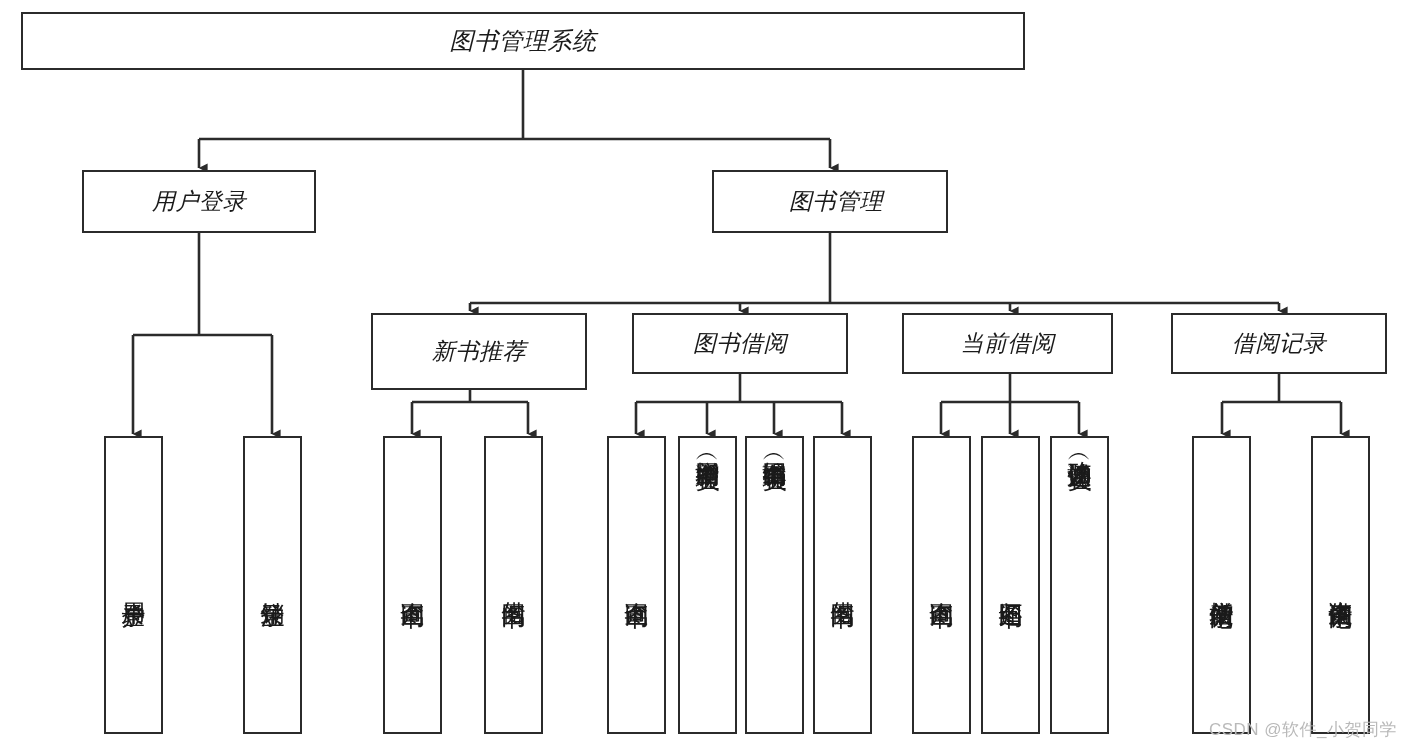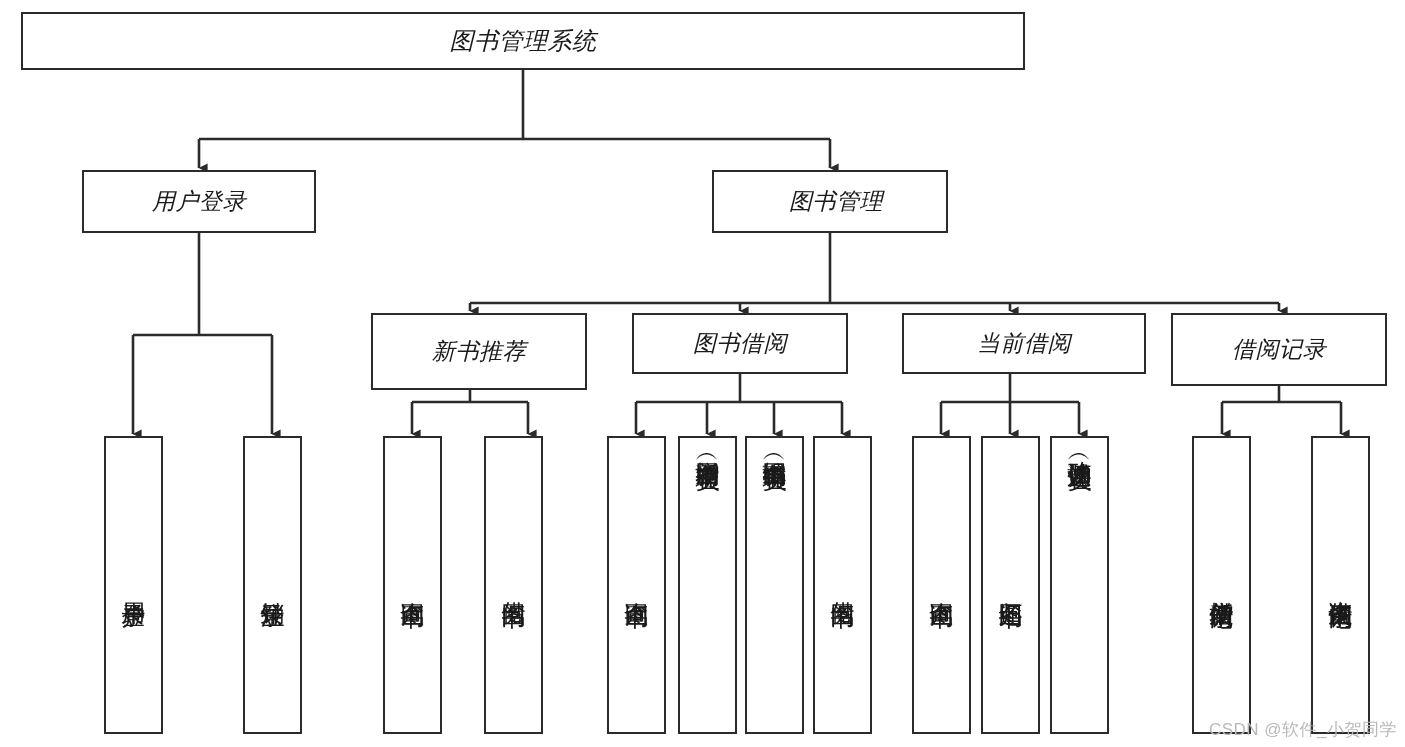--- a/index.html
+++ b/index.html
@@ -150,25 +150,25 @@
   </div>
 
   <div class="node horiz" style="left:362px; top:313px; width:216px; height:77px;margin-left:9px;">
     <span class="node-label">新书推荐</span>
   </div>
 
   <div class="node horiz" style="left:632px; top:313px; width:216px; height:61px;">
     <span class="node-label">图书借阅</span>
   </div>
 
-  <div class="node horiz" style="left:902px; top:313px; width:244px; height:61px;">
+  <div class="node horiz" style="left:902px; top:313px; width:211px; height:61px;">
     <span class="node-label">当前借阅</span>
   </div>
 
-  <div class="node horiz" style="left:1171px; top:313px; width:216px; height:73px;">
+  <div class="node horiz" style="left:1171px; top:313px; width:216px; height:61px;">
     <span class="node-label">借阅记录</span>
   </div>
 
   <div class="node vert center-text" style="left:104px; top:436px; width:59px; height:298px;">
     <span class="node-label">用户登录</span>
   </div>
 
   <div class="node vert center-text" style="left:243px; top:436px; width:59px; height:298px;">
     <span class="node-label">注销登录</span>
   </div>

